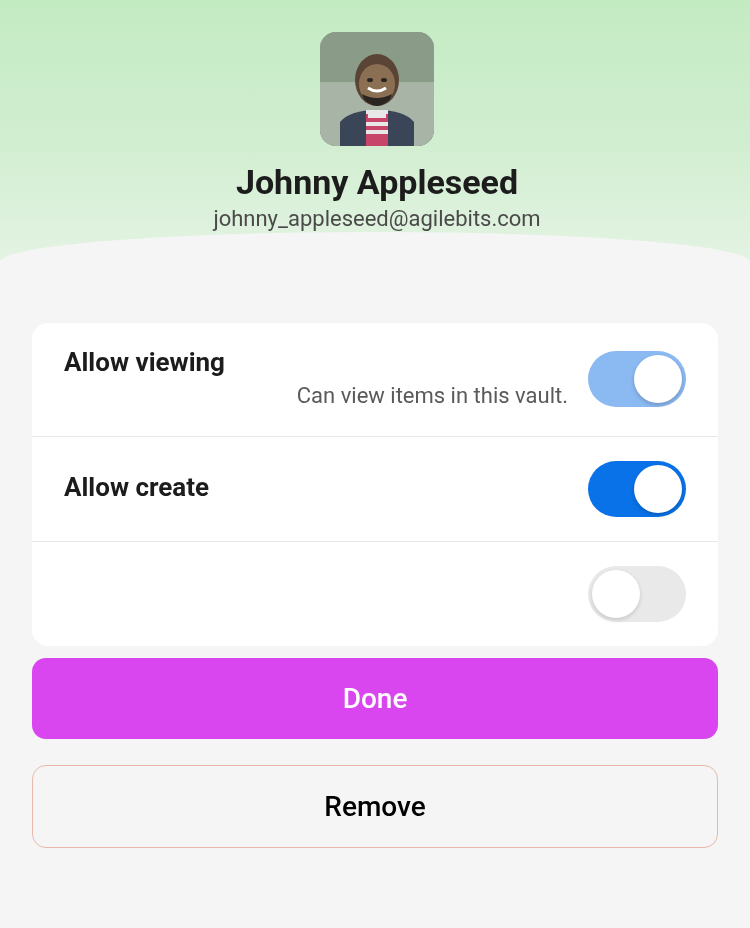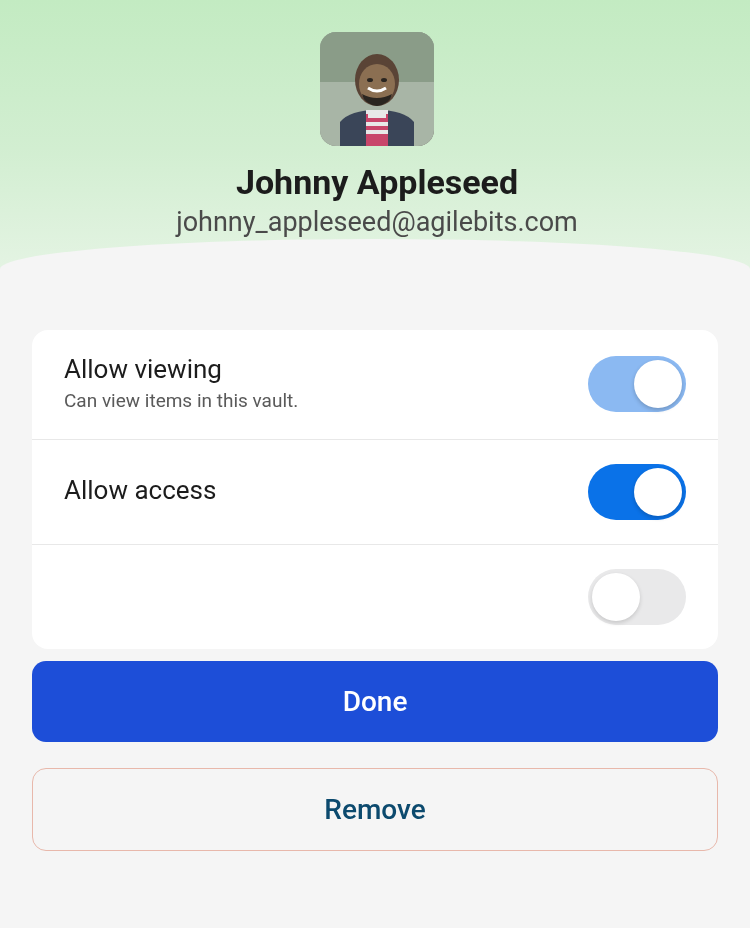--- a/index.html
+++ b/index.html
@@ -45,21 +45,21 @@
     }
     .user-name {
       font-size: 34px;
       font-weight: 700;
       color: #1c1c1c;
       margin-bottom: 4px;
       position: relative;
       z-index: 1;
     }
     .user-email {
-      font-size: 27px;
+      font-size: 22px;
       color: #4a4a4a;
       font-weight: 400;
       position: relative;
       z-index: 1;
     }
     .content {
       padding: 32px;
     }
     .permissions-card {
       background: #ffffff;
@@ -75,28 +75,29 @@
     }
     .permission-row:last-child {
       border-bottom: none;
     }
     .permission-text {
       flex: 1;
       padding-right: 20px;
     }
     .permission-title {
       font-size: 26px;
-      font-weight: 400;
+      font-weight: 700;
       color: #1c1c1c;
       margin-bottom: 4px;
     }
     .permission-desc {
-      font-size: 19px;
+      font-size: 22px;
       color: #5a5a5a;
       line-height: 1.4;
+      text-align: right;
     }
     .toggle {
       width: 98px;
       height: 56px;
       border-radius: 28px;
       position: relative;
       cursor: pointer;
       flex-shrink: 0;
     }
     .toggle-knob {
@@ -131,28 +132,28 @@
       width: 100%;
       padding: 24px;
       font-size: 28px;
       font-weight: 500;
       border-radius: 14px;
       text-align: center;
       cursor: pointer;
       margin-top: 26px;
     }
     .btn-primary {
-      background: #1d4ed8;
+      background: #d946ef;
       color: #ffffff;
       border: none;
       margin-top: 12px;
     }
     .btn-danger {
       background: transparent;
-      color: #0c4a6e;
+      color: #000000;
       border: 1.5px solid #e8b8ab;
     }
   </style>
 </head>
 <body>
 
 <div class="header">
   <div class="avatar">
     <svg viewBox="0 0 114 114" xmlns="http://www.w3.org/2000/svg">
       <rect width="114" height="114" fill="#a8b5a6"></rect>
@@ -186,21 +187,21 @@
         <div class="permission-title">Allow viewing</div>
         <div class="permission-desc">Can view items in this vault.</div>
       </div>
       <div class="toggle on-light">
         <div class="toggle-knob"></div>
       </div>
     </div>
 
     <div class="permission-row">
       <div class="permission-text">
-        <div class="permission-title">Allow access</div>
+        <div class="permission-title">Allow create</div>
       </div>
       <div class="toggle on">
         <div class="toggle-knob"></div>
       </div>
     </div>
 
     <div class="permission-row">
       <div class="permission-text">
       </div>
       <div class="toggle off">

